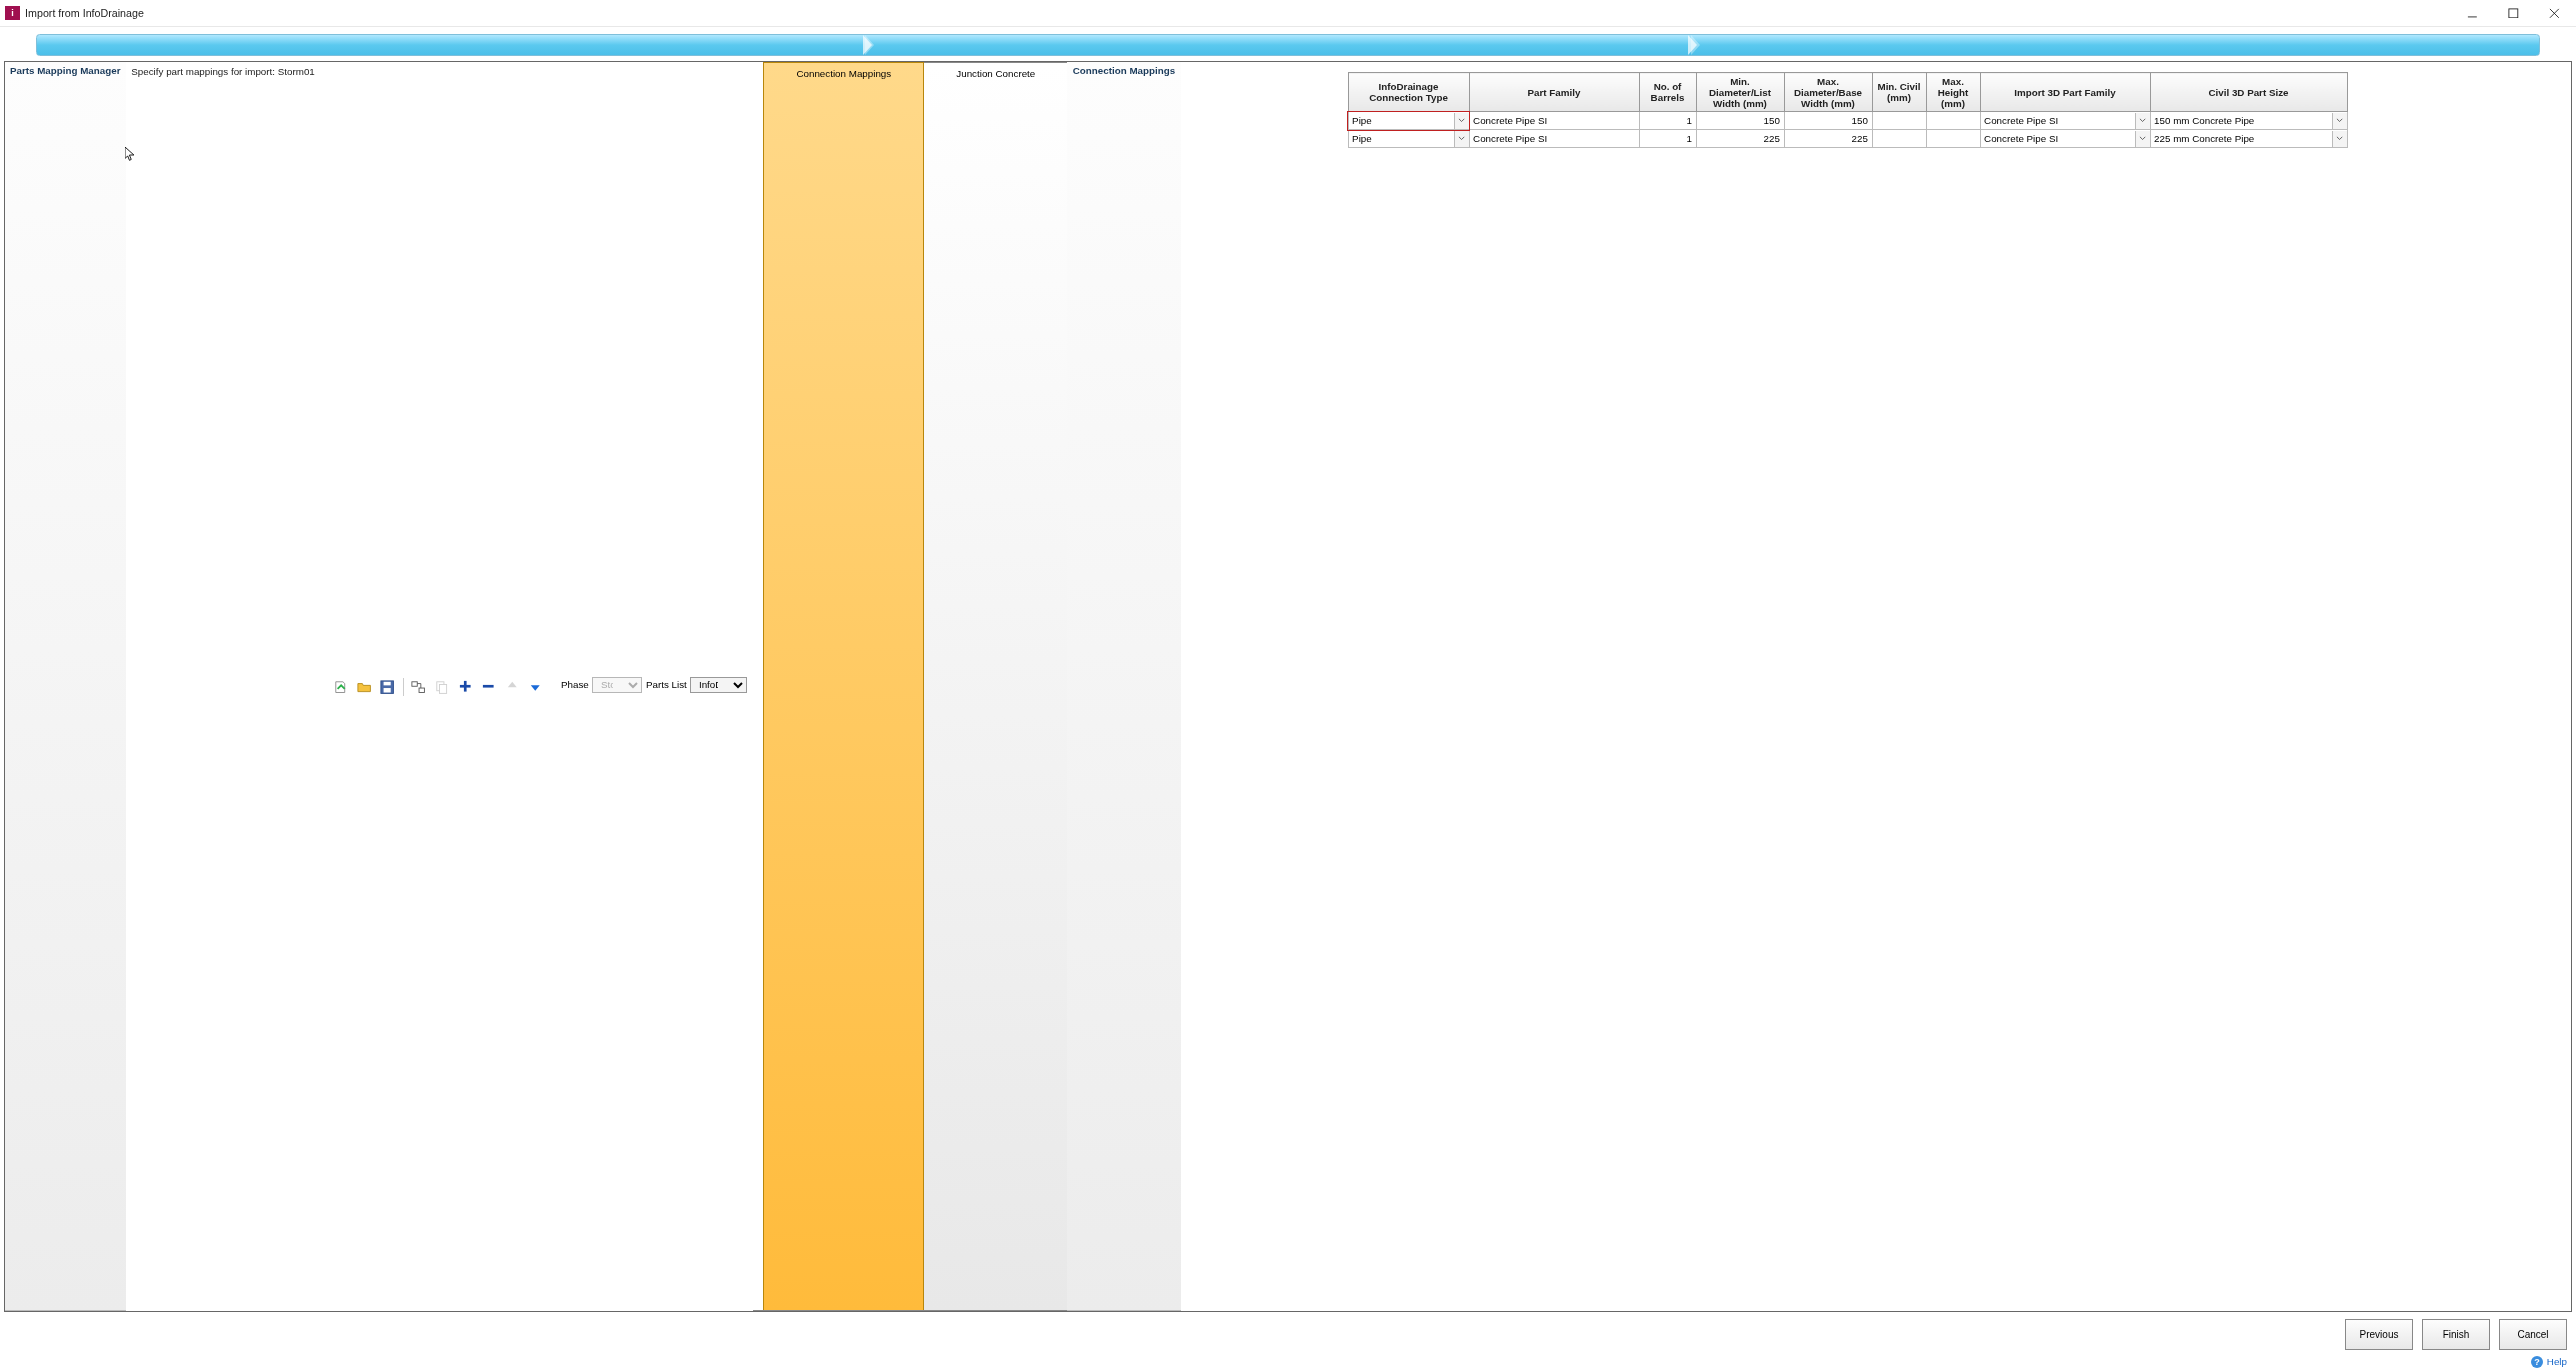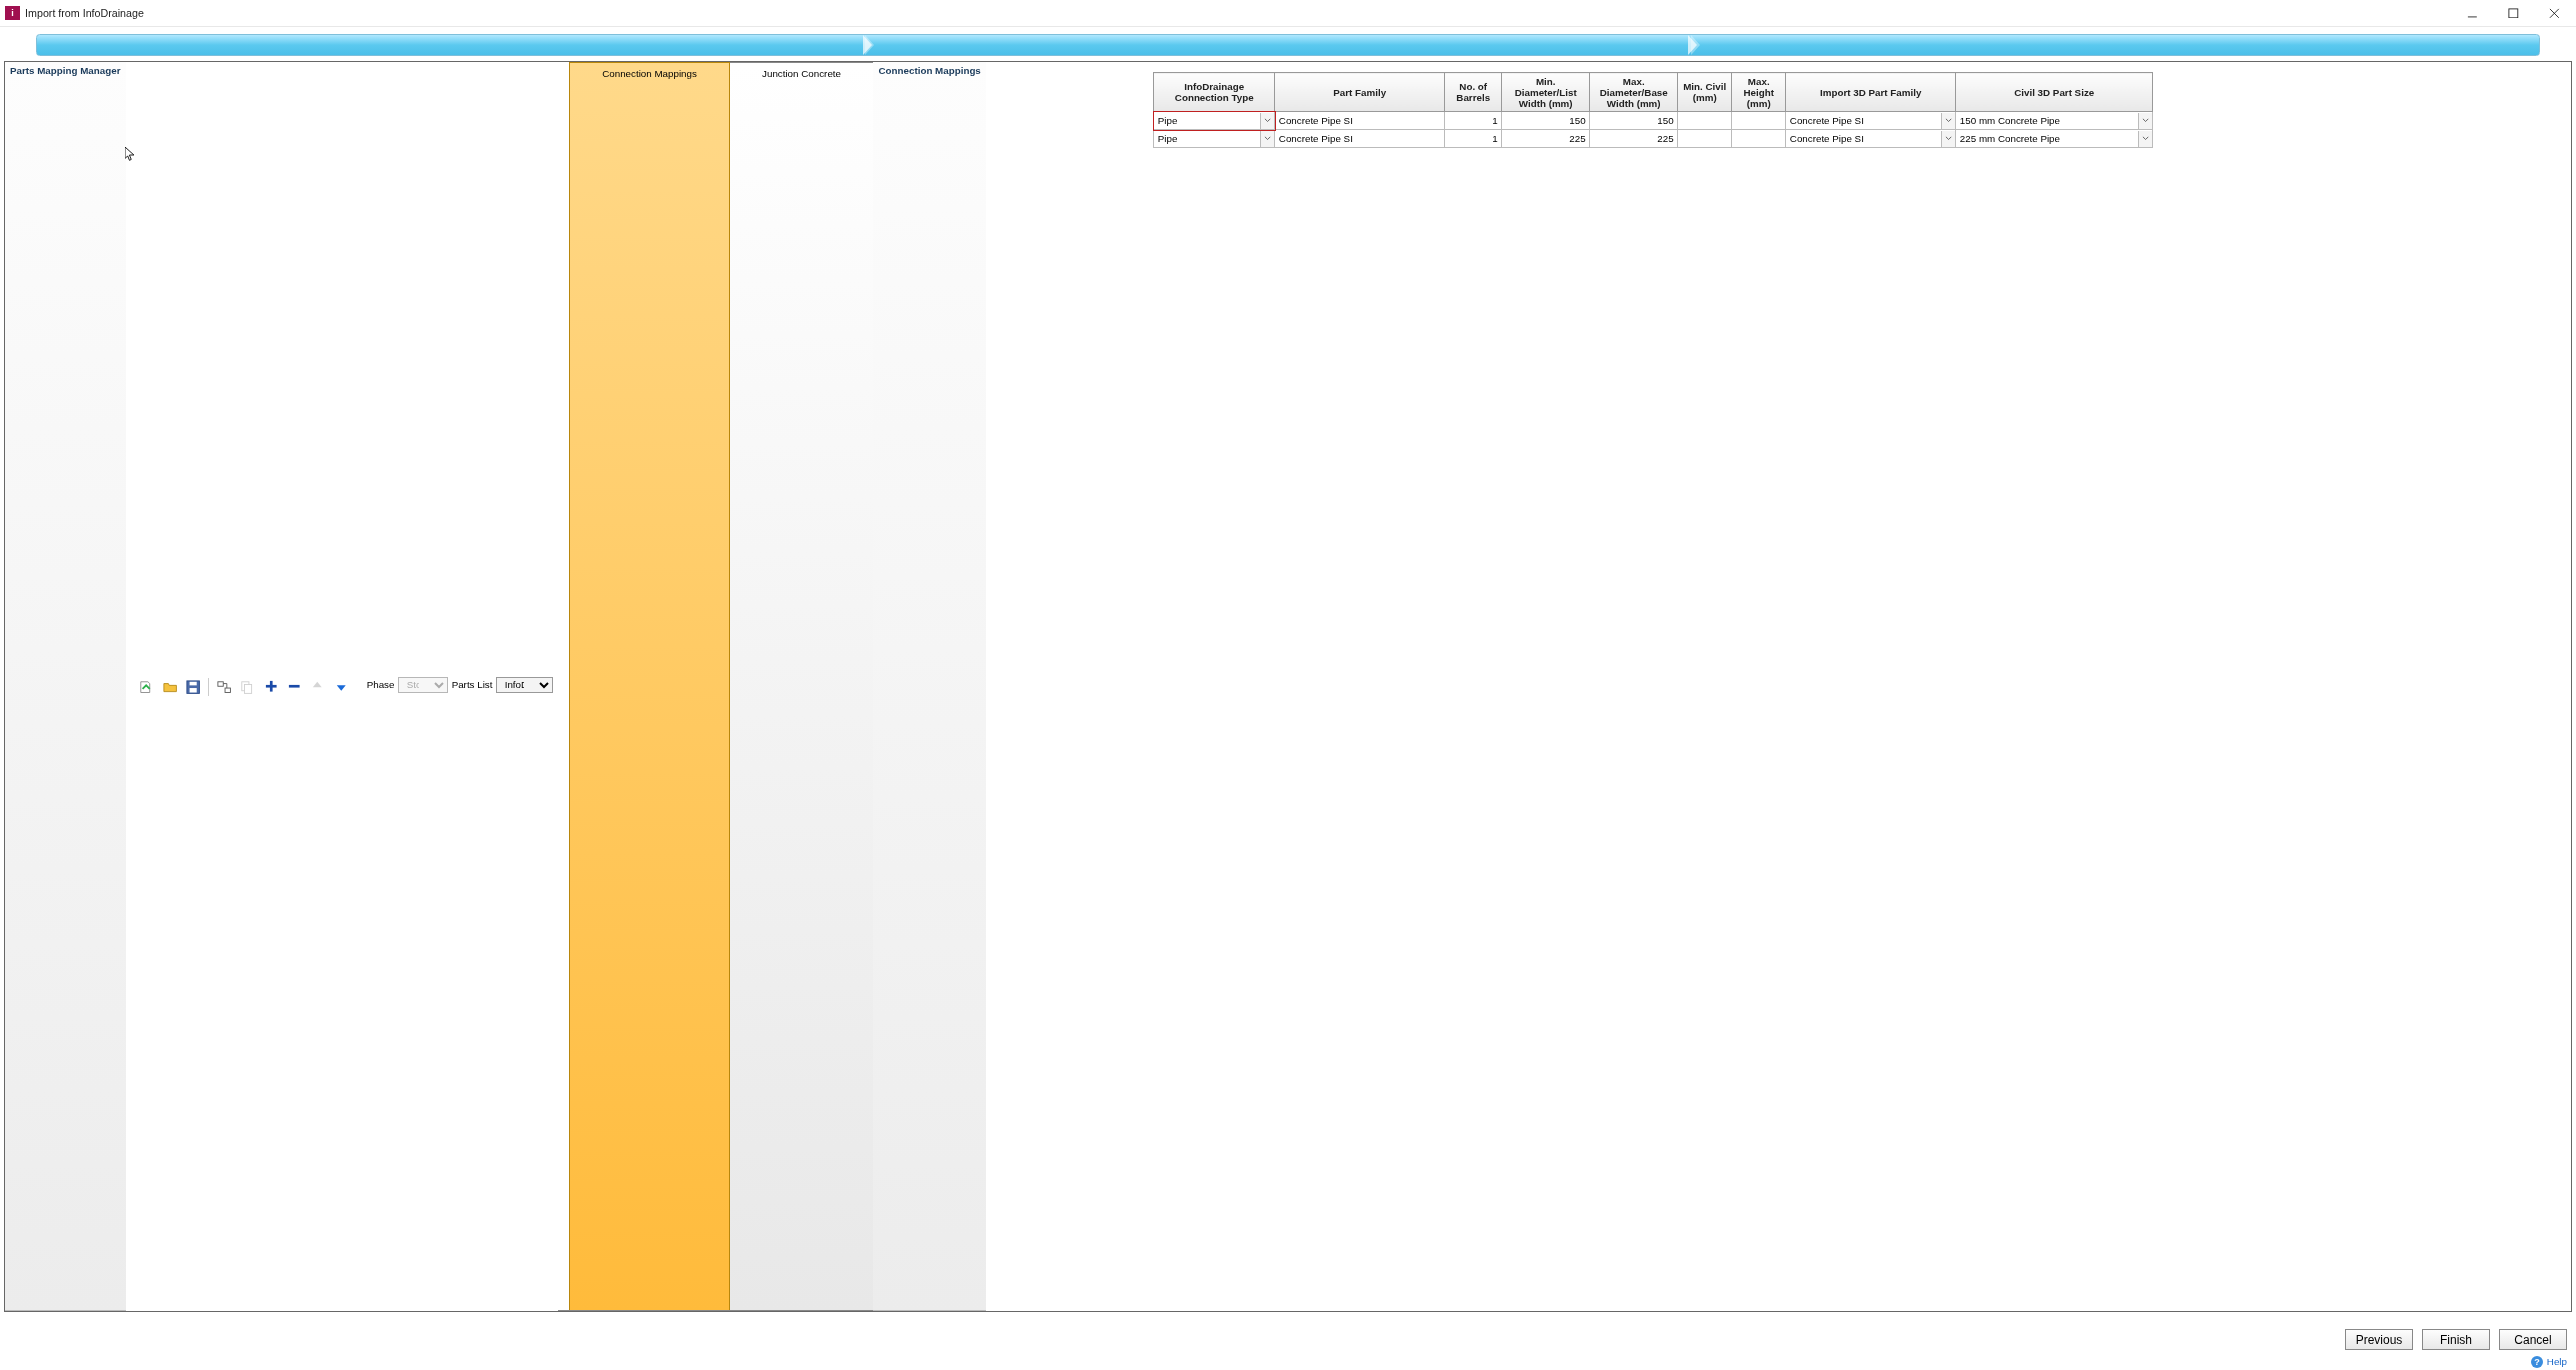--- a/index.html
+++ b/index.html
@@ -130,21 +130,21 @@
   width:14.3px;height:16px;border-left:0.9px solid #bbb;
   display:flex;align-items:center;justify-content:center;background:#f4f4f4;
 }
 .dd-arrow svg{display:block;}
 td.sel{ outline:0.9px solid #c02020; outline-offset:-0.9px;}
 
 .footer{
   position:absolute; bottom:19.7px; right:9px; display:flex; gap:9px;
 }
 .footer button{
-  font-size:12px; width:68px; height:21px;
+  font-size:10px; width:68px; height:31px;
   border:0.9px solid #888; background:linear-gradient(to bottom,#fdfdfd,#e8e8e8);
   cursor:pointer;
 }
 .help-link{
   position:absolute; bottom:1.8px; right:9px; font-size:9.8px; color:#1464c8;
   display:flex;align-items:center;gap:3.6px;
 }
 .help-link .hicon{width:12.5px;height:12.5px;border-radius:50%;background:#3a8dde;display:flex;align-items:center;justify-content:center;color:#fff;font-weight:bold;font-size:9px;}
 
 .cursor-ptr{
@@ -179,20 +179,21 @@
 
 <div class="progress-wrap">
   <div class="progress-bar">
     <div class="chevron c1"></div>
     <div class="chevron c2"></div>
   </div>
 </div>
 
 <div class="panel-main">
   <div class="panel-header">Parts Mapping Manager</div>
+  <div class="panel-sub">Specify part mappings for import: Storm01</div>
 
   <div class="toolbar-row">
     <div class="tb-btn">
       <svg width="14.3" height="14.3" viewBox="0 0 16 16">
           <path d="M2 2h8l2 2v10H2z" fill="#fff" stroke="#888"></path>
           <path d="M4 10l4-4 4 4" fill="none" stroke="#2bb04a" stroke-width="2"></path>
         </svg>
     </div>
     <div class="tb-btn">
       <svg width="14.3" height="14.3" viewBox="0 0 16 16">

